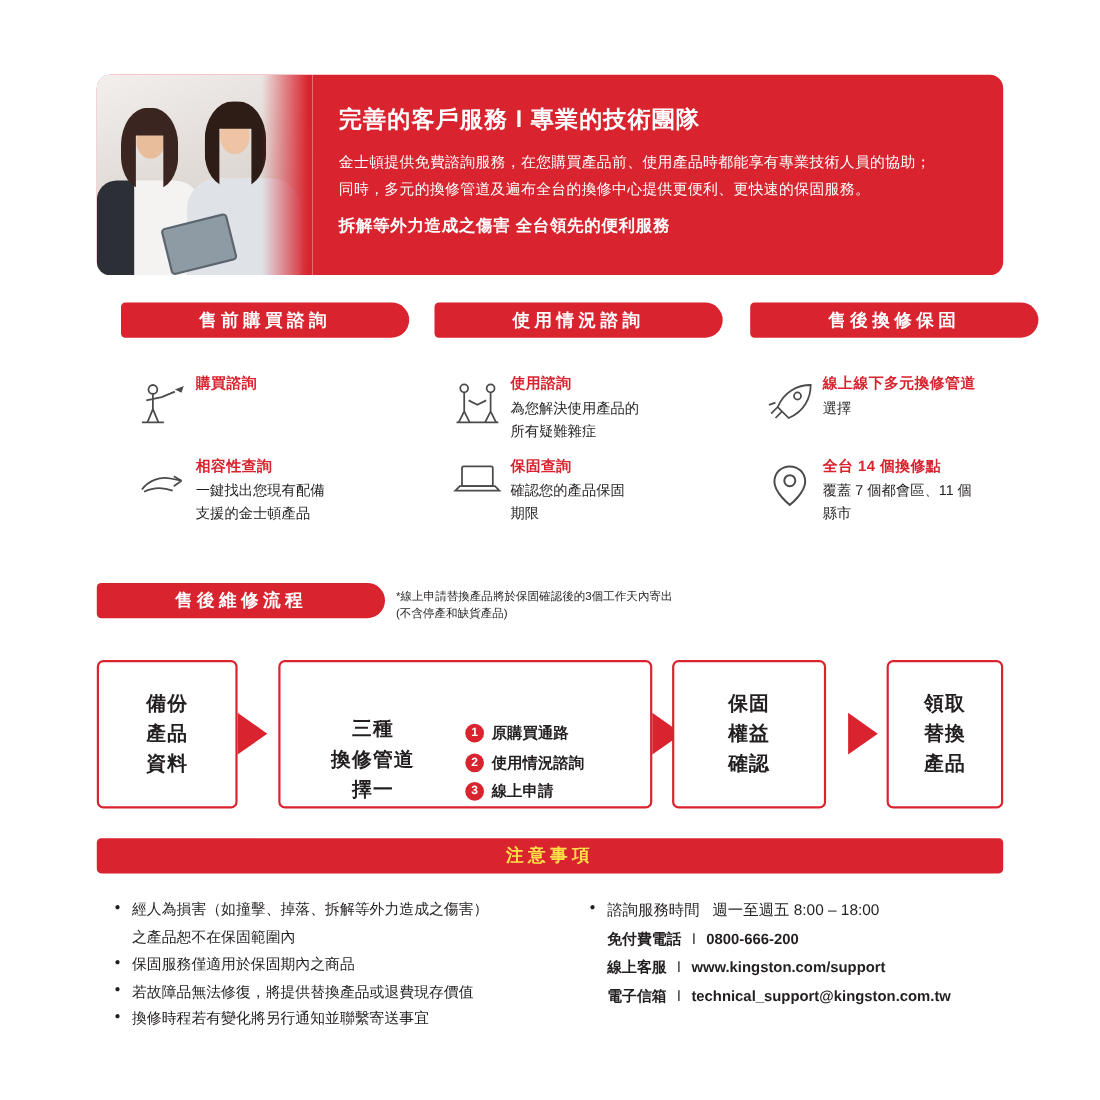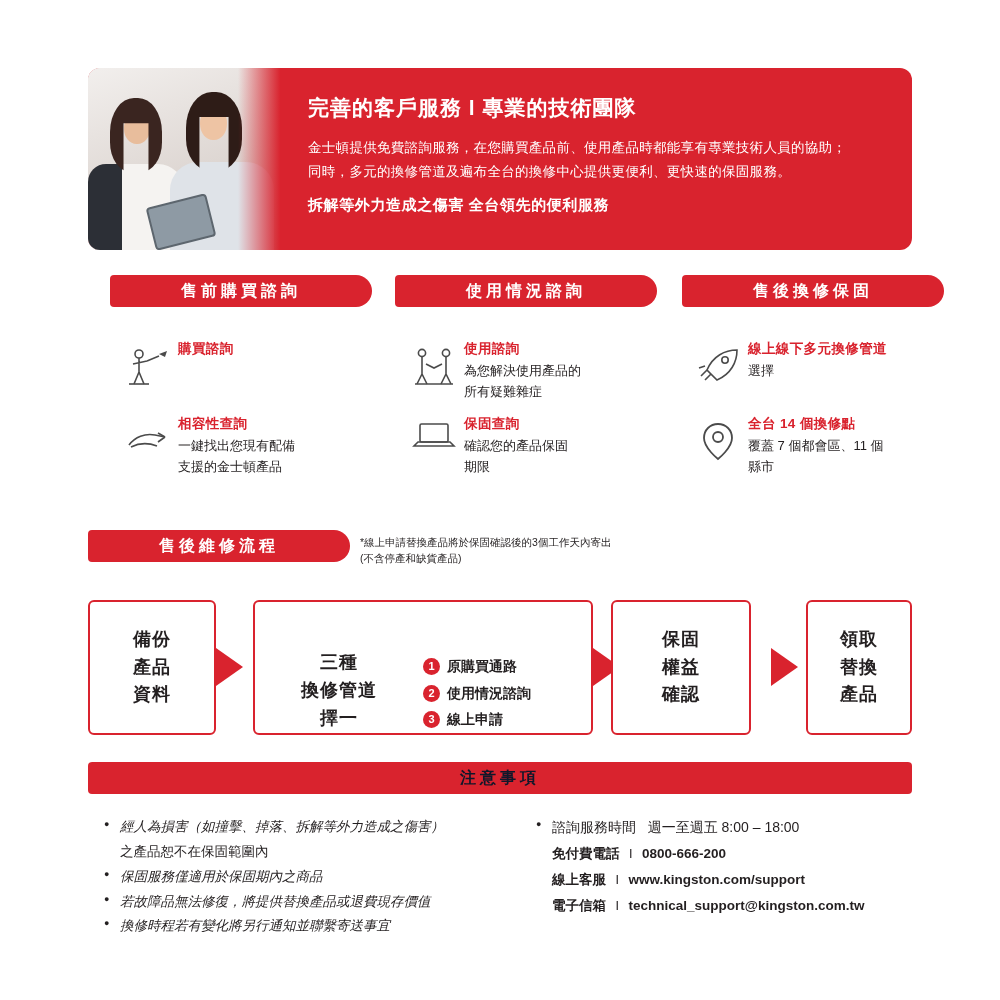--- a/index.html
+++ b/index.html
@@ -266,21 +266,21 @@
     align-items: center;
     justify-content: center;
   }
 
   
   .notice-bar {
     position: absolute;
     left: 88px; top: 762px;
     width: 824px; height: 32px;
     background: #d9232e;
-    color: #0f172a;
+    color: #fde047;
     font-size: 16px;
     font-weight: 700;
     letter-spacing: 4px;
     display: flex;
     align-items: center;
     justify-content: center;
     border-radius: 4px;
   }
 
   .notes-left {
@@ -288,21 +288,20 @@
     left: 104px; top: 816px;
     width: 430px;
   }
   .note-li {
     position: relative;
     padding-left: 16px;
     font-size: 13.5px;
     line-height: 1.62;
     margin-bottom: 3px;
     color: #231f20;
-    font-style: italic;
   }
   .note-li::before {
     content: "●";
     position: absolute;
     left: 0; top: 0;
     font-size: 9px;
     line-height: 1.9;
     color: #231f20;
   }
   .note-sub {

